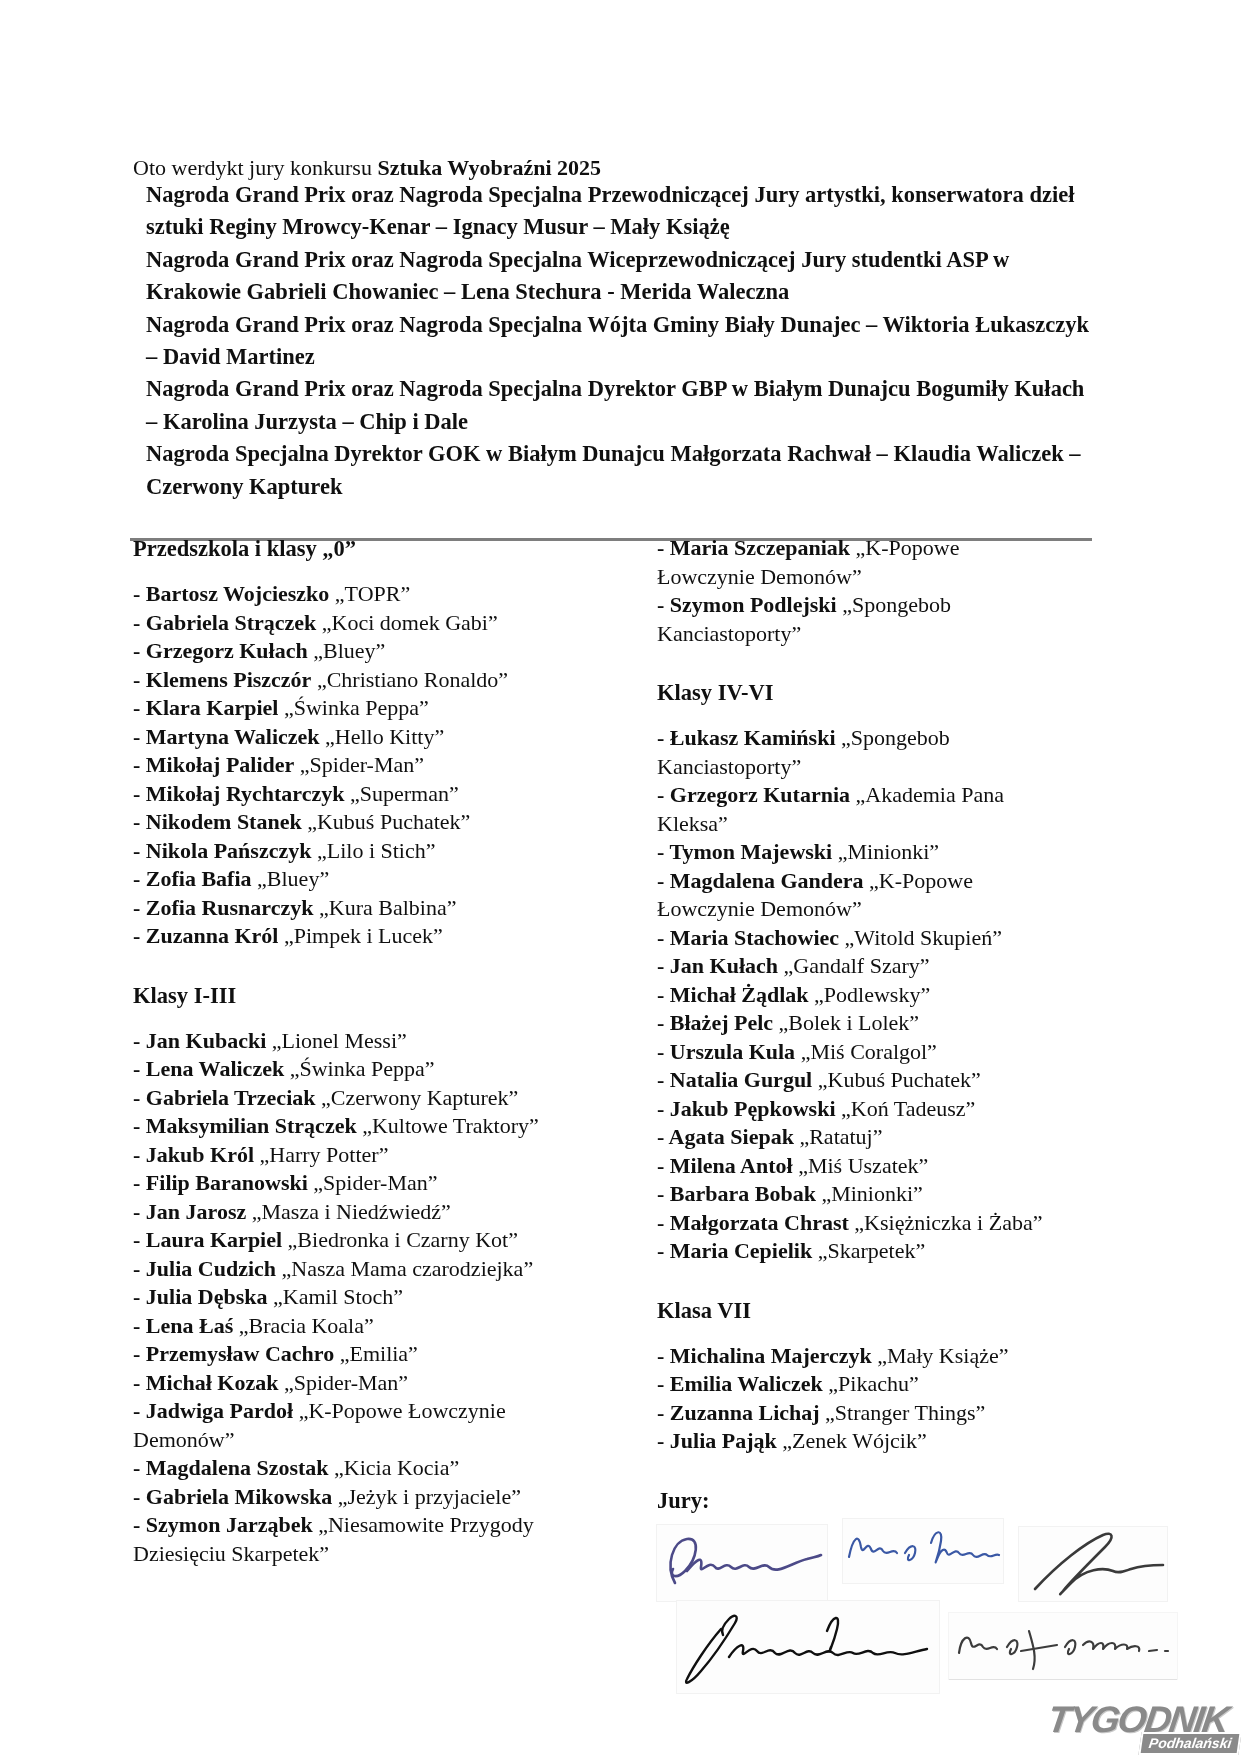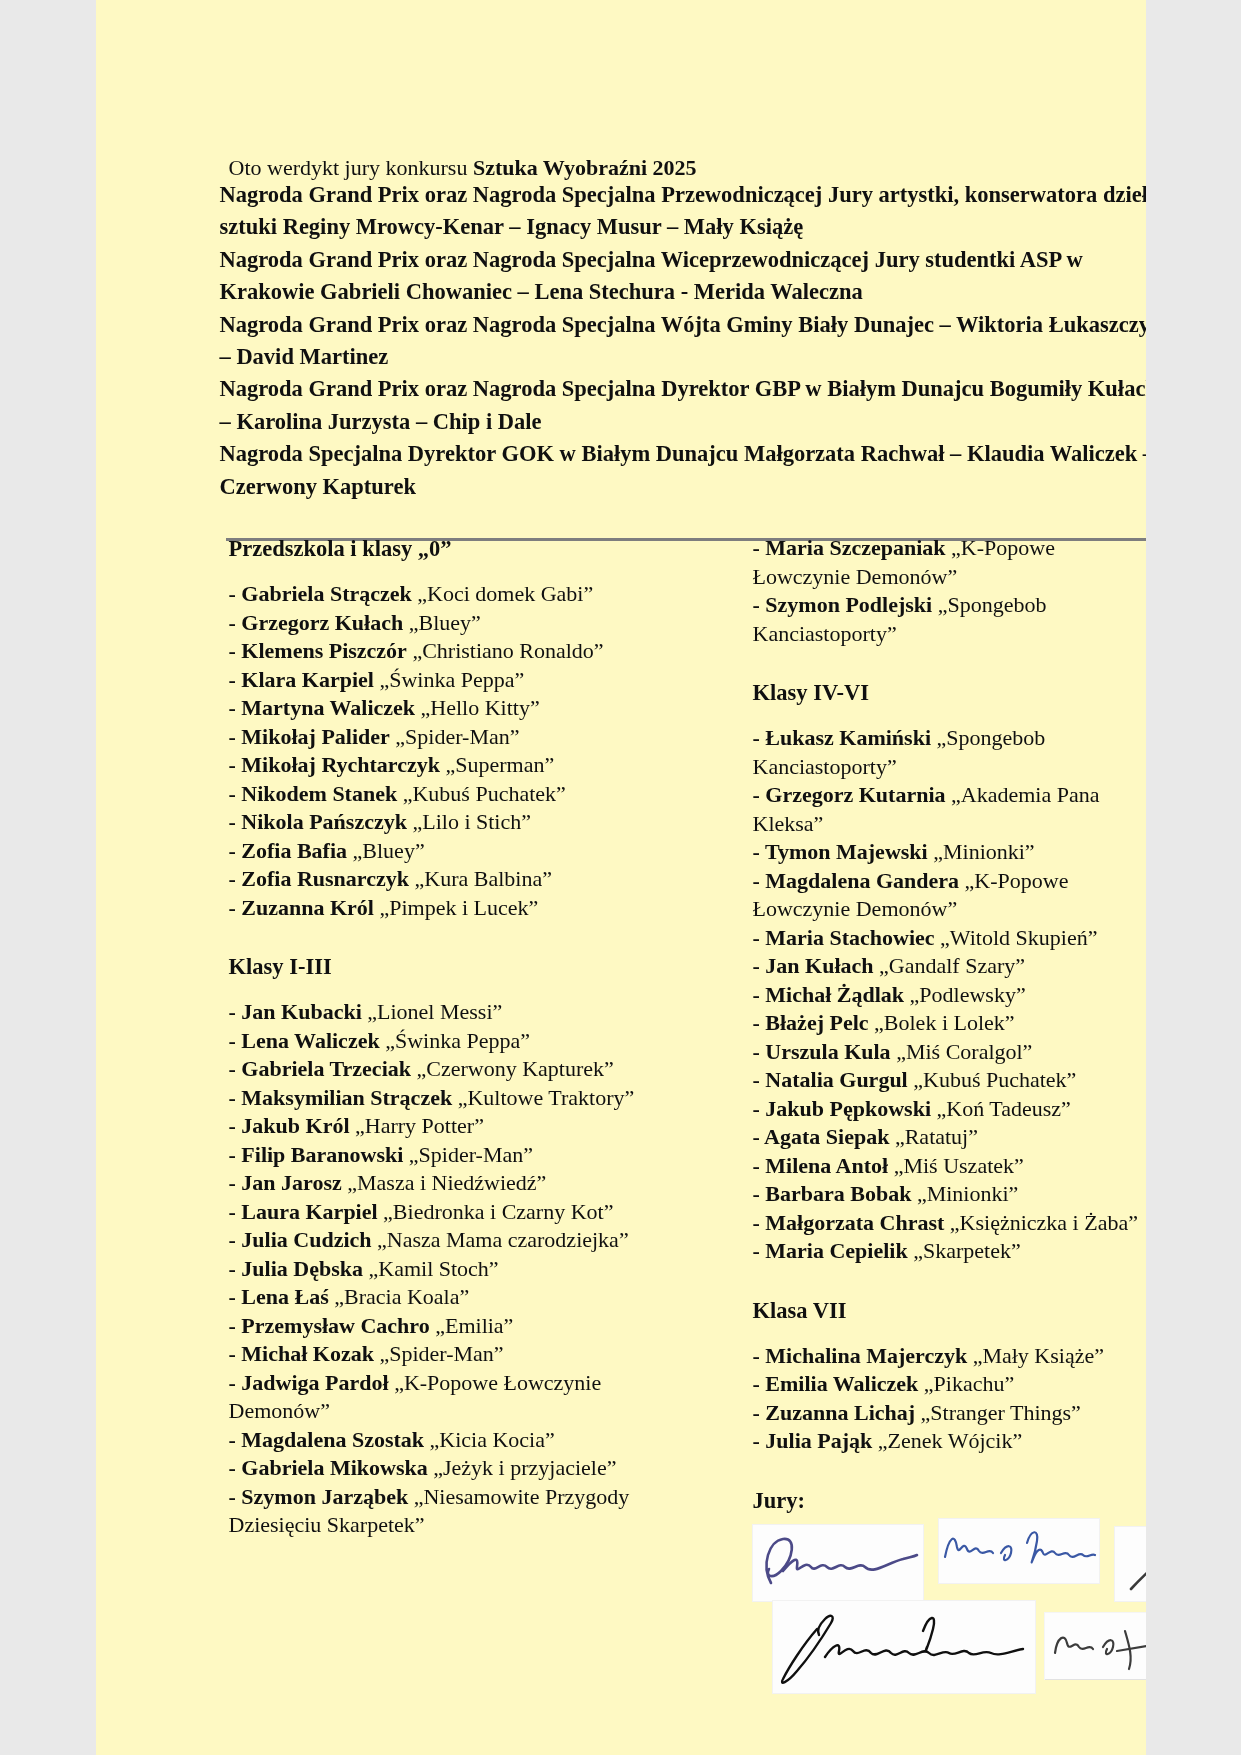--- a/index.html
+++ b/index.html
@@ -1,24 +1,24 @@
 <!DOCTYPE html>
 <html lang="pl"><head>
 <meta charset="utf-8">
 <style>
   html,body { margin:0; padding:0; background:#e9e9e9; }
   .page {
-    position:relative; width:1050px; height:1755px; margin:0 auto;
-    background:#fef9c3; overflow:hidden; color:#101010;
+    position:relative; width:1241px; height:1755px; margin:0 auto;
+    background:#ffffff; overflow:hidden; color:#101010;
     font-family:"Liberation Serif","DejaVu Serif",serif;
   }
   .intro { position:absolute; left:133px; top:131px; font-size:22px; line-height:30px; white-space:nowrap; }
   .intro .b { font-weight:bold; }
   .awards {
-    position:absolute; left:124px; top:179px; width:952px;
+    position:absolute; left:146px; top:179px; width:952px;
     font-weight:bold; font-size:22.5px; line-height:32.4px;
   }
   .divider { position:absolute; left:130px; top:538px; width:962px; height:3px; background:#7e7e7e; }
   .col { position:absolute; top:534px; font-size:22px; }
   .col-left  { left:133px; width:424px; }
   .col-right { left:657px; width:402px; }
   .sec-heading { font-weight:bold; font-size:22.5px; line-height:29px; margin-top:30px; }
   .col > :first-child, .col .host > :first-child { margin-top:0; }
   .list { margin-top:17px; }
   .entry { line-height:28.5px; }
@@ -61,20 +61,21 @@
       <div class="award">Nagroda Grand Prix oraz Nagroda Specjalna Dyrektor GBP w Białym Dunajcu Bogumiły Kułach – Karolina Jurzysta – Chip i Dale</div>
       <div class="award">Nagroda Specjalna Dyrektor GOK w Białym Dunajcu Małgorzata Rachwał – Klaudia Waliczek – Czerwony Kapturek</div>
     </div>
 
   <div class="divider"></div>
 
   <div class="col col-left">
     <div class="host" id="left-host">
         <div class="sec-heading">Przedszkola i klasy „0”</div>
         <div class="list">
+          <div class="entry"><span class="nm">- Bartosz Wojcieszko</span><span class="wk"> „TOPR”</span></div>
           <div class="entry"><span class="nm">- Gabriela Strączek</span><span class="wk"> „Koci domek Gabi”</span></div>
           <div class="entry"><span class="nm">- Grzegorz Kułach</span><span class="wk"> „Bluey”</span></div>
           <div class="entry"><span class="nm">- Klemens Piszczór</span><span class="wk"> „Christiano Ronaldo”</span></div>
           <div class="entry"><span class="nm">- Klara Karpiel</span><span class="wk"> „Świnka Peppa”</span></div>
           <div class="entry"><span class="nm">- Martyna Waliczek</span><span class="wk"> „Hello Kitty”</span></div>
           <div class="entry"><span class="nm">- Mikołaj Palider</span><span class="wk"> „Spider-Man”</span></div>
           <div class="entry"><span class="nm">- Mikołaj Rychtarczyk</span><span class="wk"> „Superman”</span></div>
           <div class="entry"><span class="nm">- Nikodem Stanek</span><span class="wk"> „Kubuś Puchatek”</span></div>
           <div class="entry"><span class="nm">- Nikola Pańszczyk</span><span class="wk"> „Lilo i Stich”</span></div>
           <div class="entry"><span class="nm">- Zofia Bafia</span><span class="wk"> „Bluey”</span></div>

